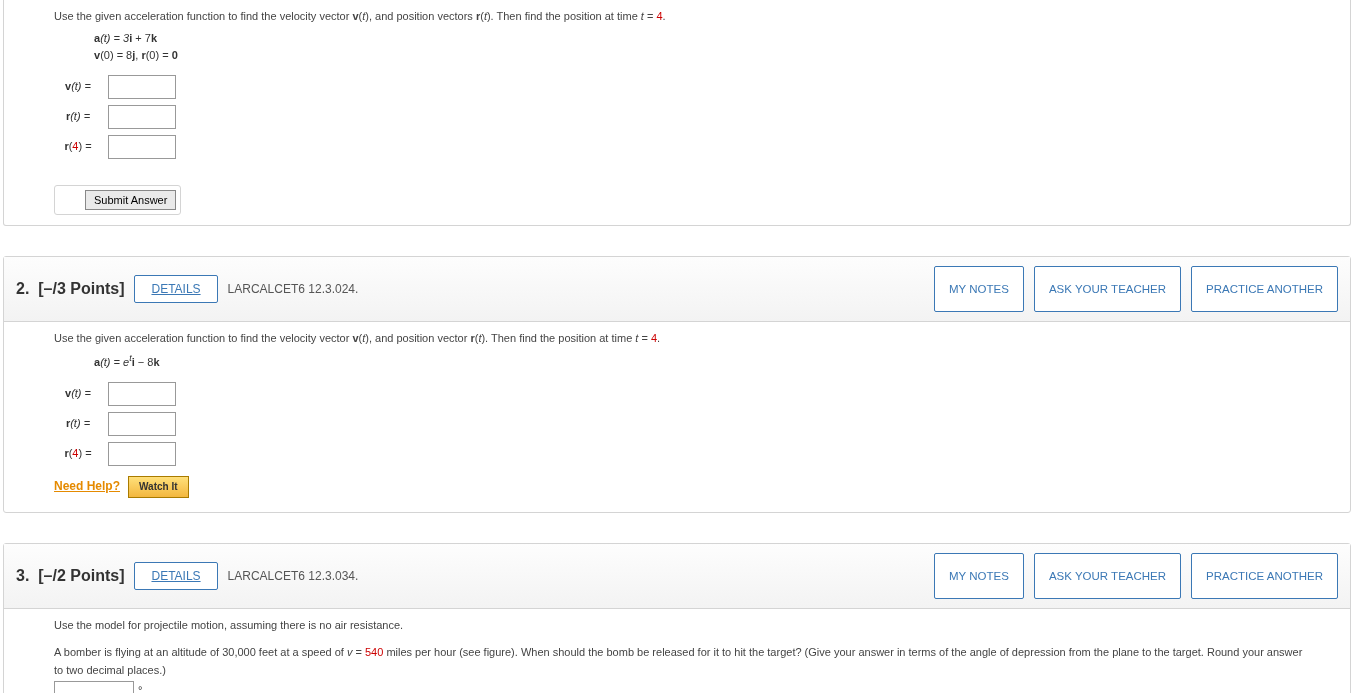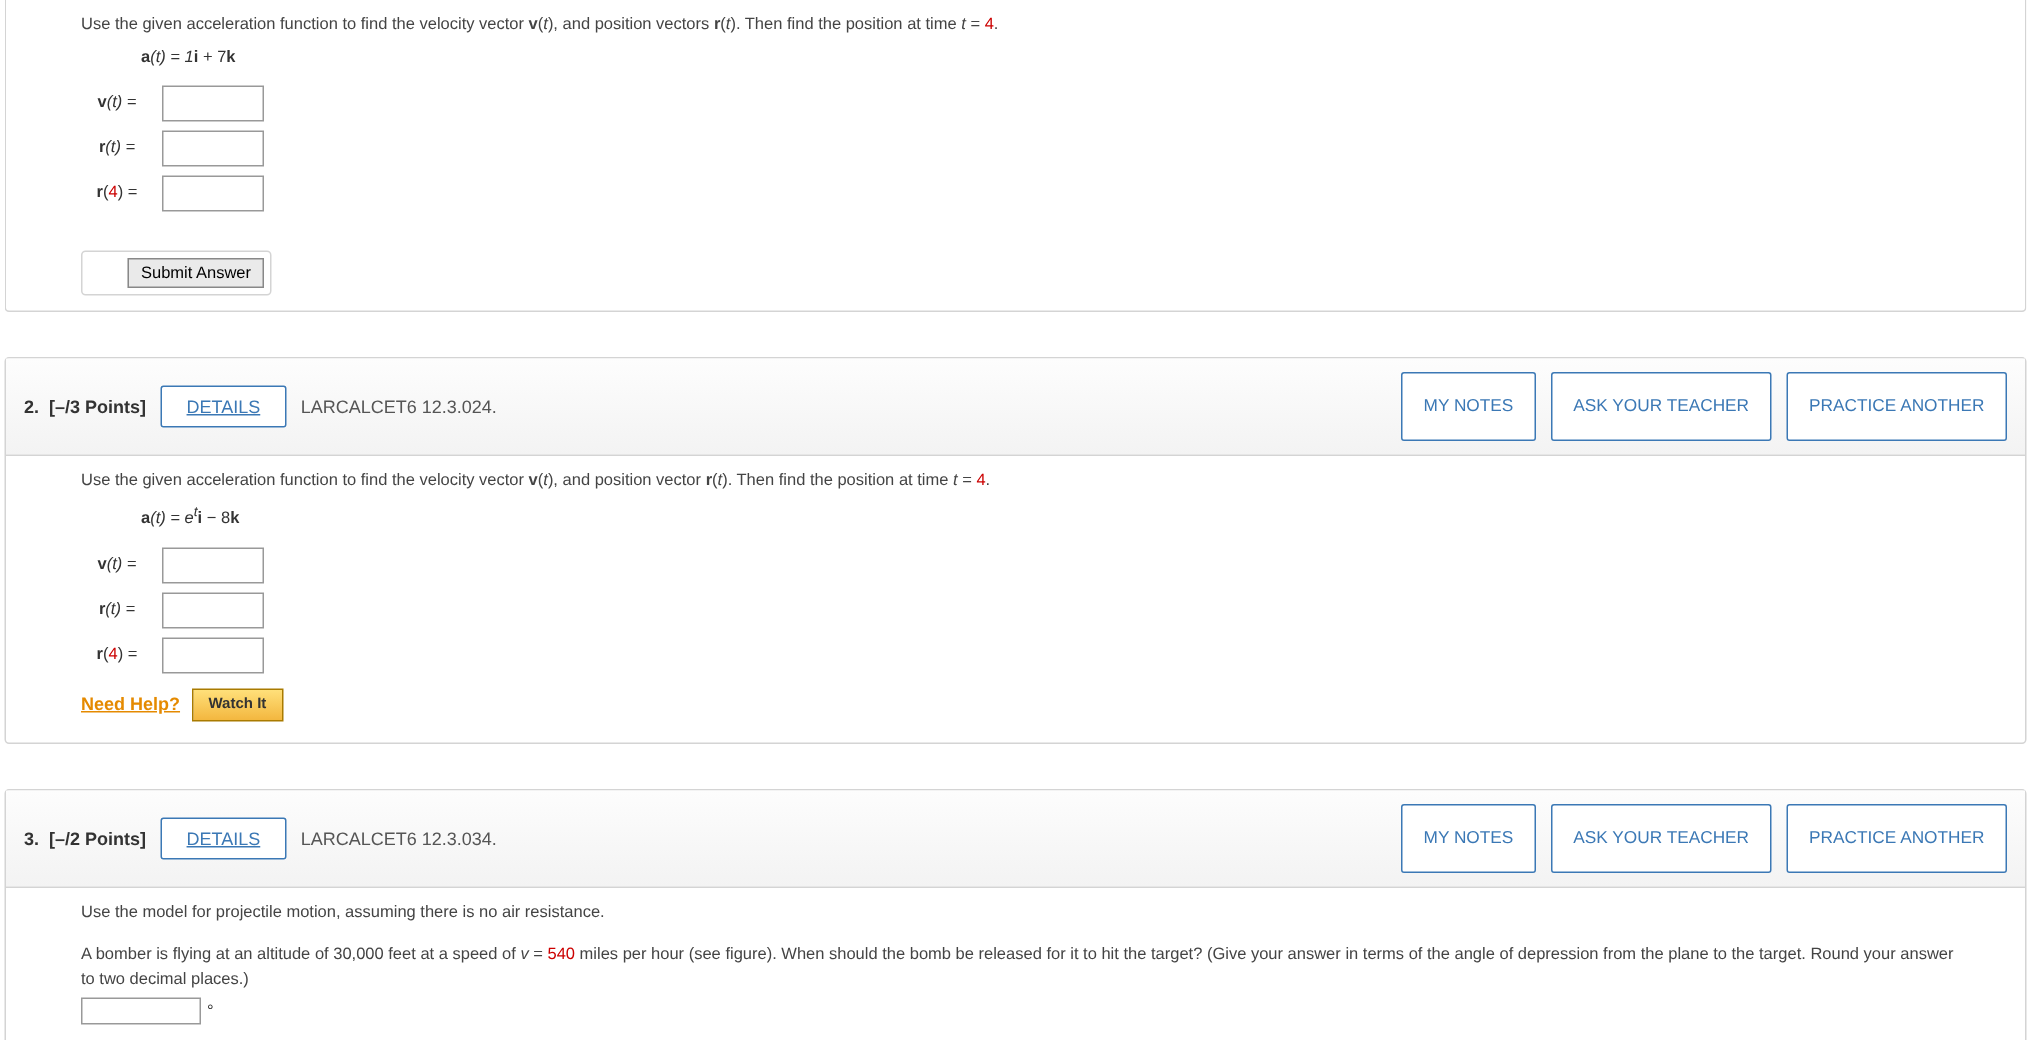--- a/index.html
+++ b/index.html
@@ -17,21 +17,21 @@
     background: #fff;
   }
   .qheader {
     display: flex;
     align-items: center;
     padding: 9px 12px;
     border-bottom: 1px solid #d4d4d4;
     background: linear-gradient(#fdfdfd,#f3f3f3);
     gap: 10px;
   }
-  .qnum { font-weight: bold; color: #333; font-size: 12px; }
+  .qnum { font-weight: bold; color: #333; font-size: 16px; }
   .details-btn {
     border: 1px solid #3b78b5;
     color: #3b78b5;
     background: #fff;
     padding: 6px 16px;
     font-size: 12px;
     cursor: pointer;
     border-radius: 2px;
     text-decoration: underline;
   }
@@ -77,21 +77,24 @@
 </head>
 <body>
 
 <div class="first-partial">
   <div class="qbody">
     <div class="prompt">
       <span>Use the given acceleration function to find the velocity vector </span><span class="bold">v</span><span>(</span><span class="ital">t</span><span>), and position vectors </span><span class="bold">r</span><span>(</span><span class="ital">t</span><span>). Then find the position at time </span><span class="ital">t</span><span> = </span><span class="red">4</span><span>.</span>
     </div>
     <div class="eqblock">
       <div>
-        <span class="bold">a</span><span class="ital">(t) = 1</span><span class="bold">i</span><span> + 7</span><span class="bold">k</span>
+        <span class="bold">a</span><span class="ital">(t) = 3</span><span class="bold">i</span><span> + 7</span><span class="bold">k</span>
+      </div>
+      <div>
+        <span class="bold">v</span><span>(0) = 8</span><span class="bold">j</span><span>, </span><span class="bold">r</span><span>(0) = </span><span class="bold">0</span>
       </div>
     </div>
 
     <div class="answer-row">
       <div class="ans-label"><span class="bold">v</span><span class="ital">(t)  =</span></div>
       <input type="text" class="ans-input" style="">
     </div>
     <div class="answer-row">
       <div class="ans-label"><span class="bold">r</span><span class="ital">(t)  =</span></div>
       <input type="text" class="ans-input" style="">

